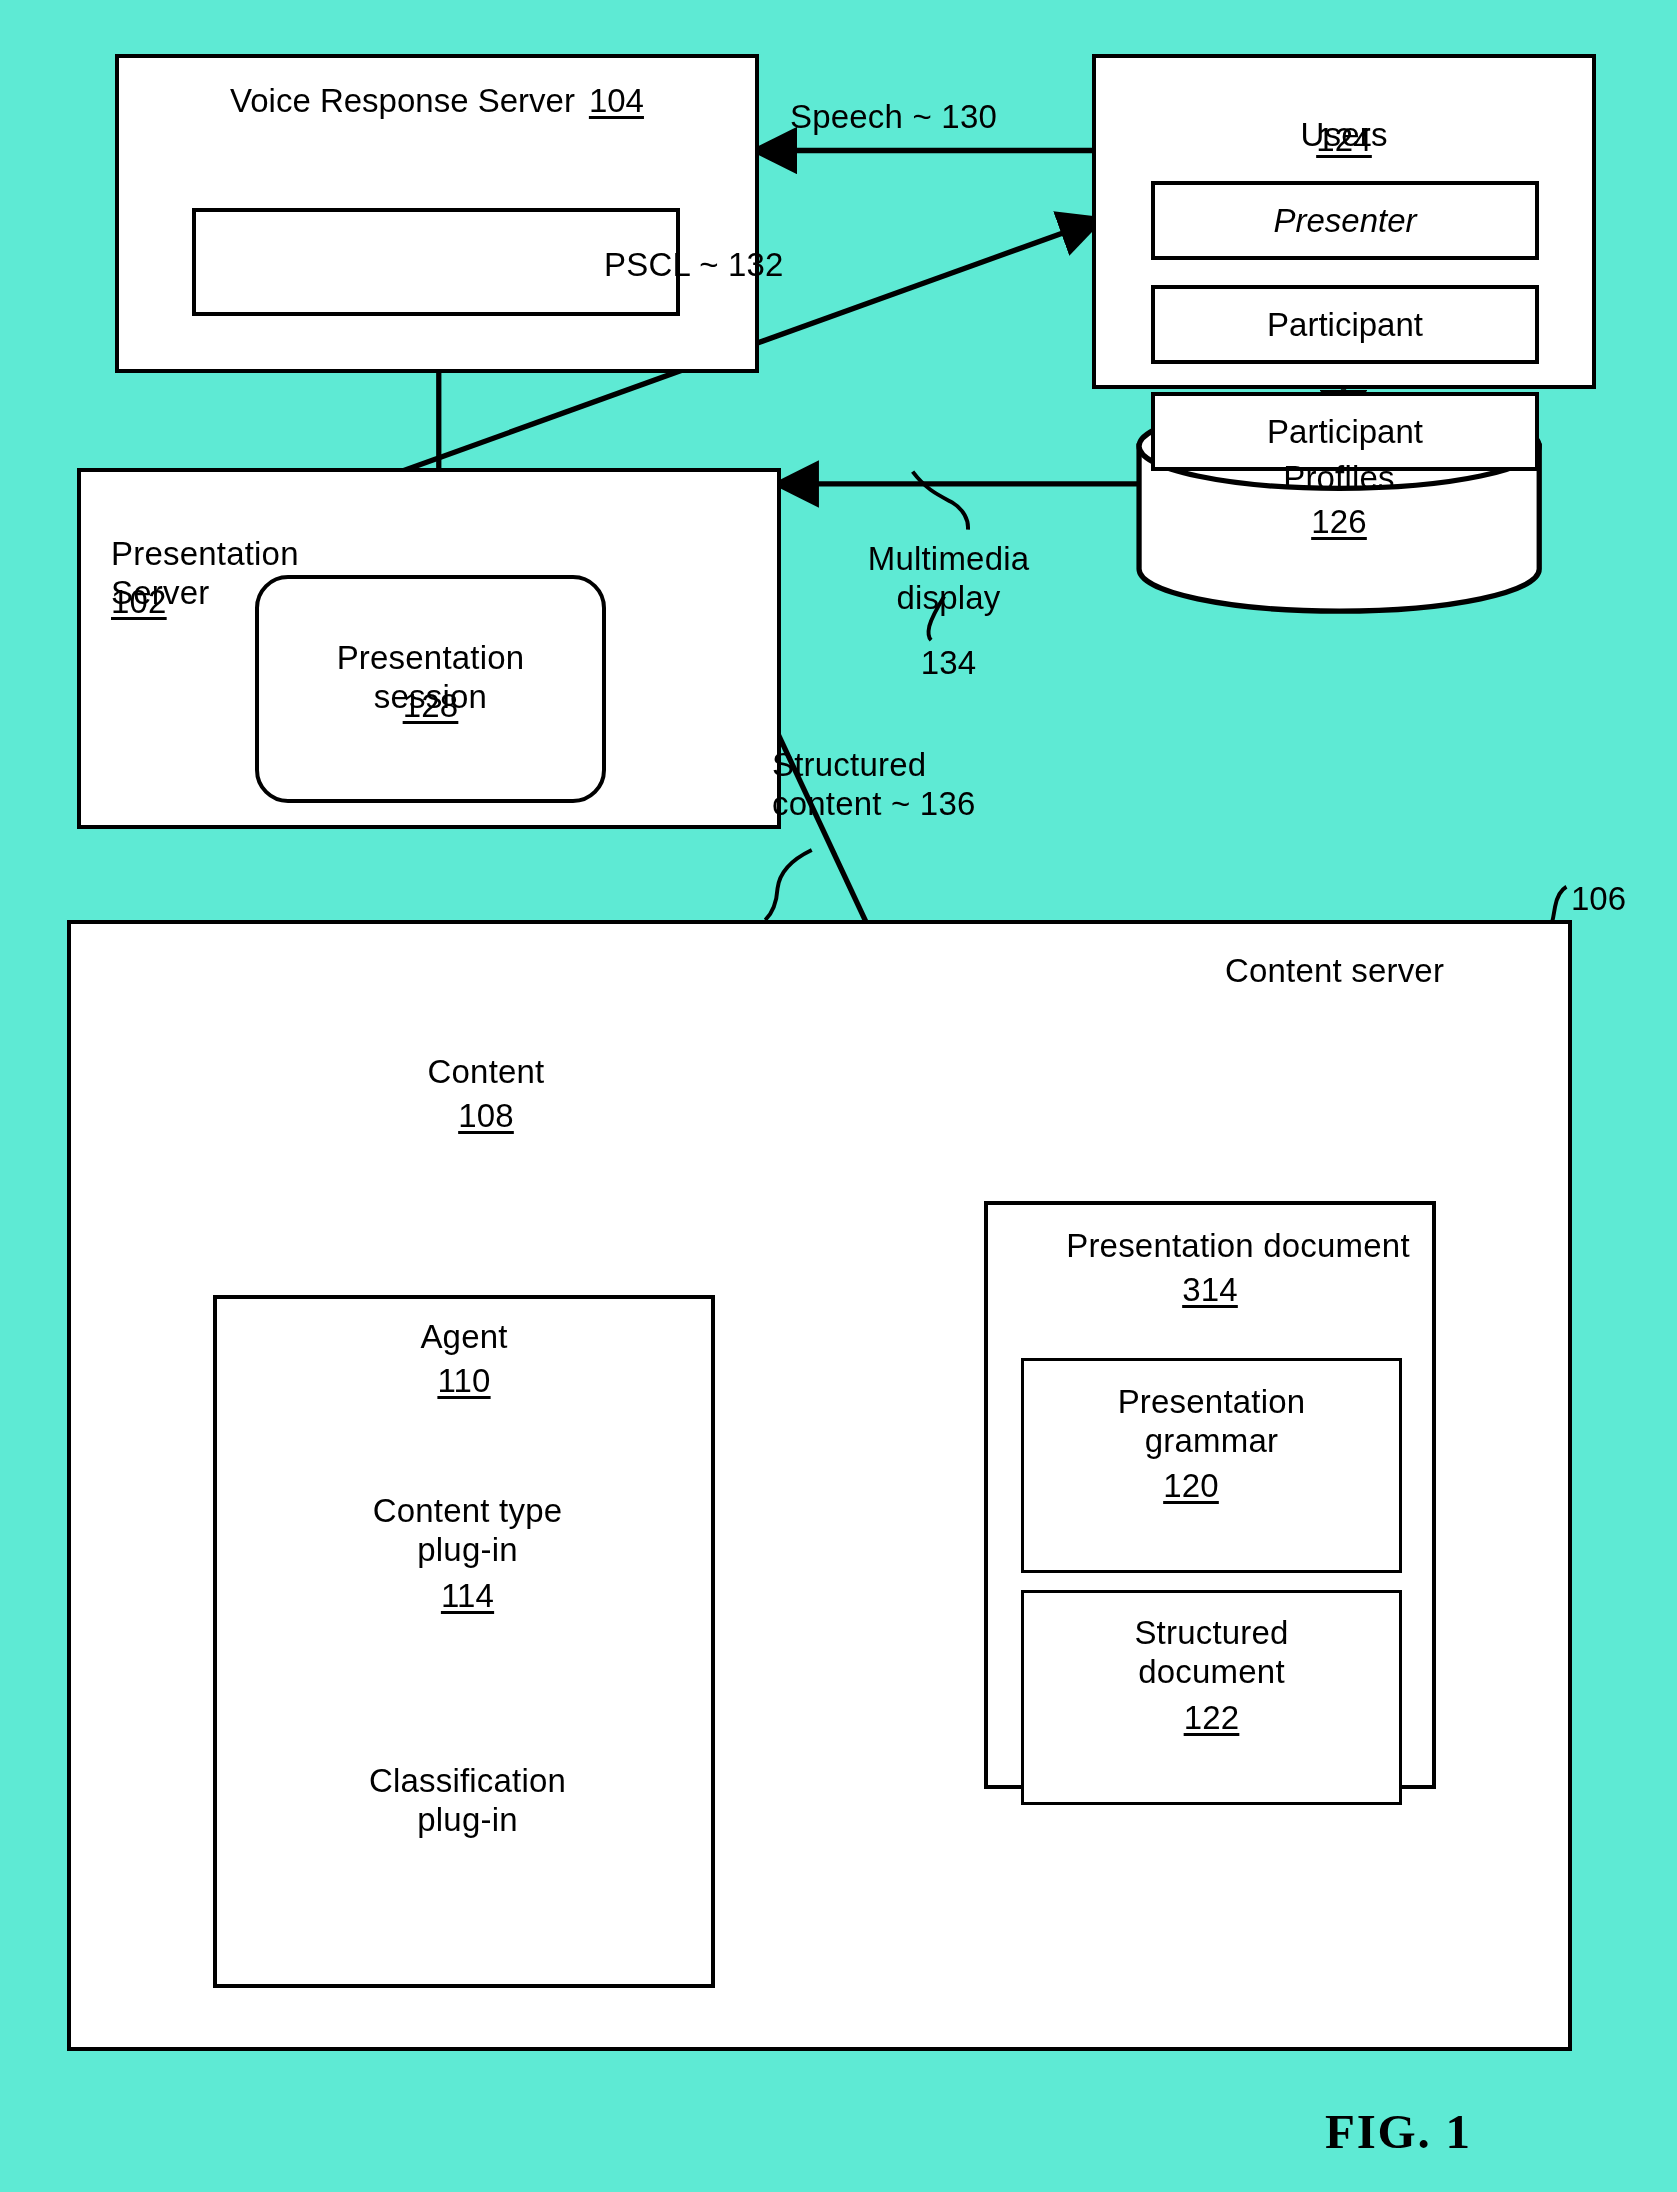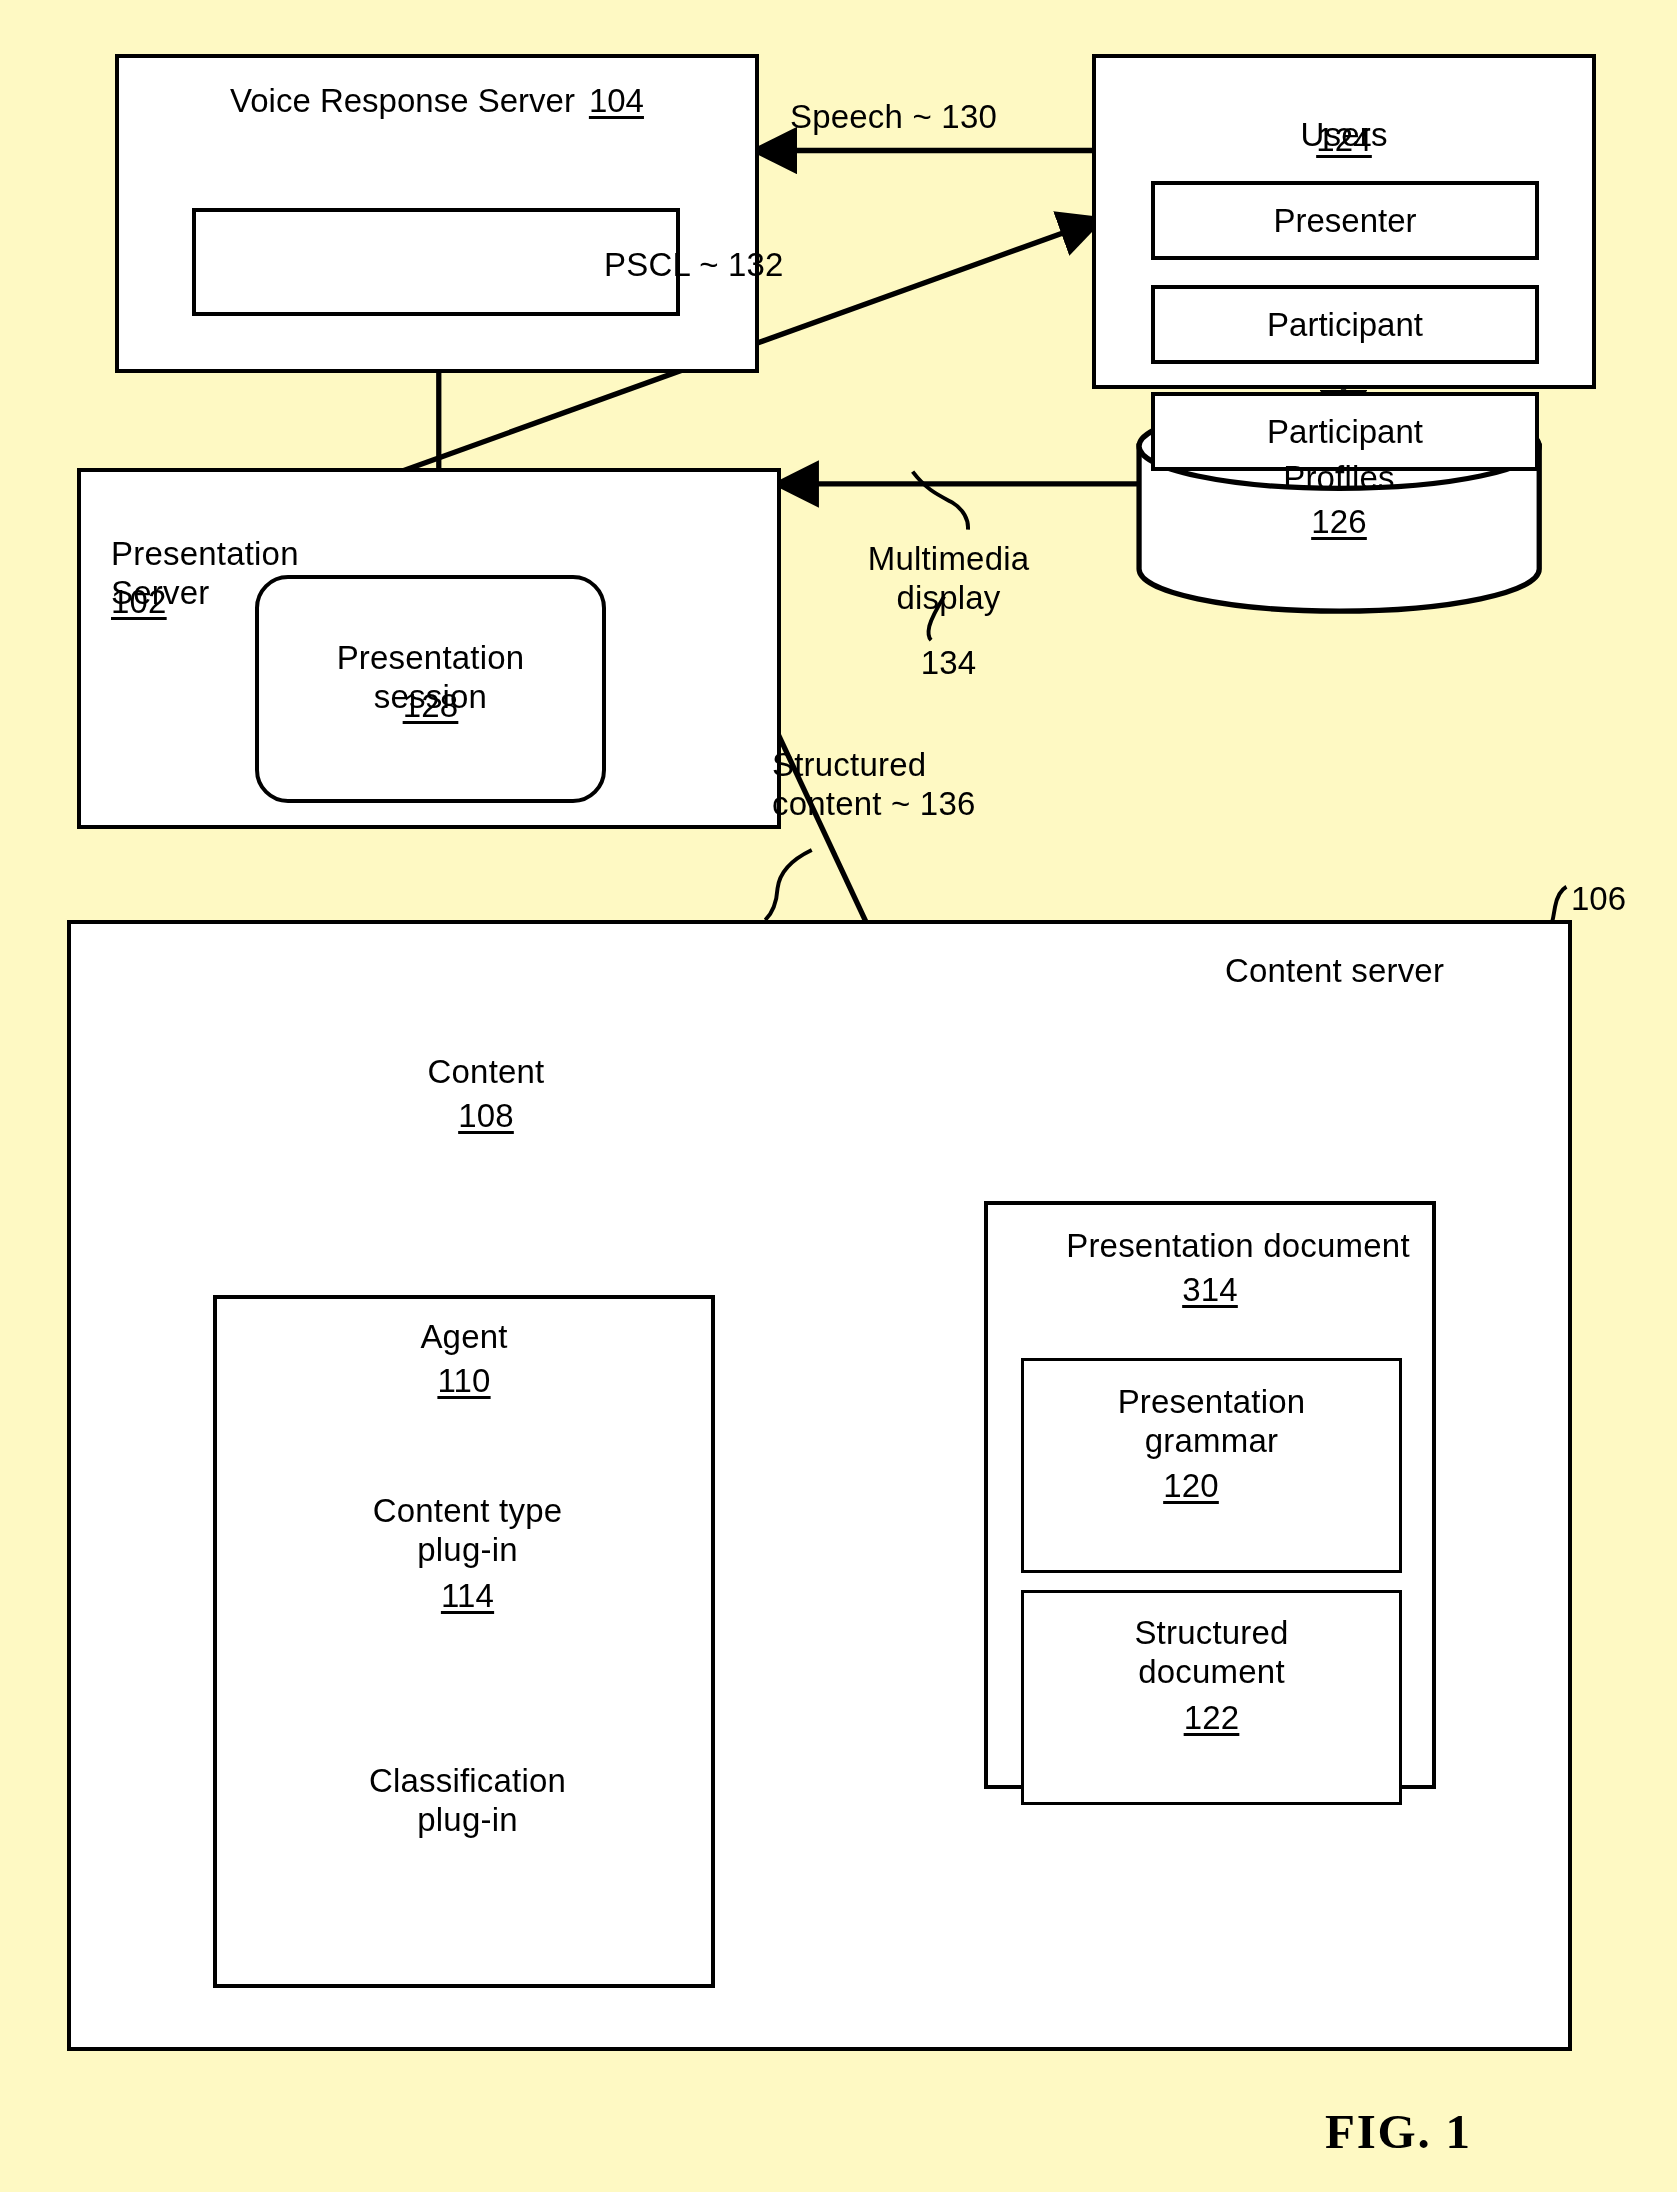--- a/index.html
+++ b/index.html
@@ -4,21 +4,21 @@
 <style>
   html, body {
     margin: 0;
     padding: 0;
     background: #ffffff;
   }
   #page {
     position: relative;
     width: 1677px;
     height: 2193px;
-    background: #fef9c3;
+    background: #5eead4;
     font-family: "Liberation Sans", sans-serif;
     color: #000000;
     overflow: hidden;
   }
   
   .box {
     position: absolute;
     border: 4.4px solid #000;
     background: #fff;
     box-sizing: border-box;
@@ -171,21 +171,21 @@
   </div>
   <div class="lbl f38 num" style="left:255px; top:687px; width:351px;">128</div>
 
   <div class="box" style="left:1092px; top:54px; width:504px; height:335px;"></div>
   <div class="lbl f38" style="left:1092px; top:77px; width:504px;">
     <span>Users</span>
   </div>
   <div class="lbl f38 num" style="left:1092px; top:121px; width:504px;">124</div>
 
   <div class="box" style="left:1151px; top:181px; width:388px; height:79px;"></div>
-  <div class="ctr f38" style="left:1151px; top:181px; width:388px; height:79px;">Presenter</div>
+  <div class="ctr f38" style="left:1151px; top:181px; width:388px; height:79px;font-style:italic;">Presenter</div>
 
   <div class="box" style="left:1151px; top:285px; width:388px; height:79px;"></div>
   <div class="ctr f38" style="left:1151px; top:285px; width:388px; height:79px;">Participant</div>
 
   <div class="box" style="left:1151px; top:392px; width:388px; height:79px;"></div>
   <div class="ctr f38" style="left:1151px; top:392px; width:388px; height:79px;">Participant</div>
 
   <div class="lbl f38" style="left:1139px; top:459px; width:400px;">Profiles</div>
   <div class="lbl f38 num" style="left:1139px; top:503px; width:400px;">126</div>
 

